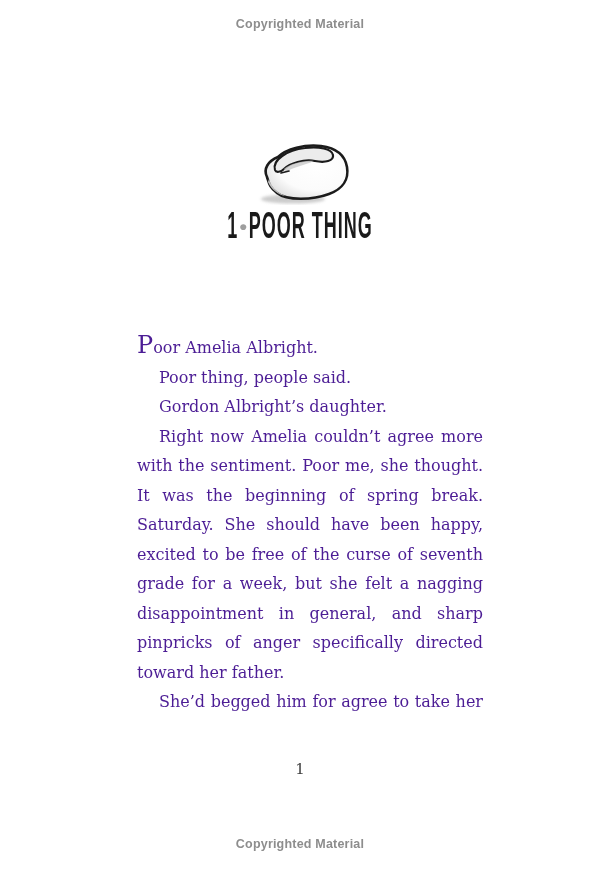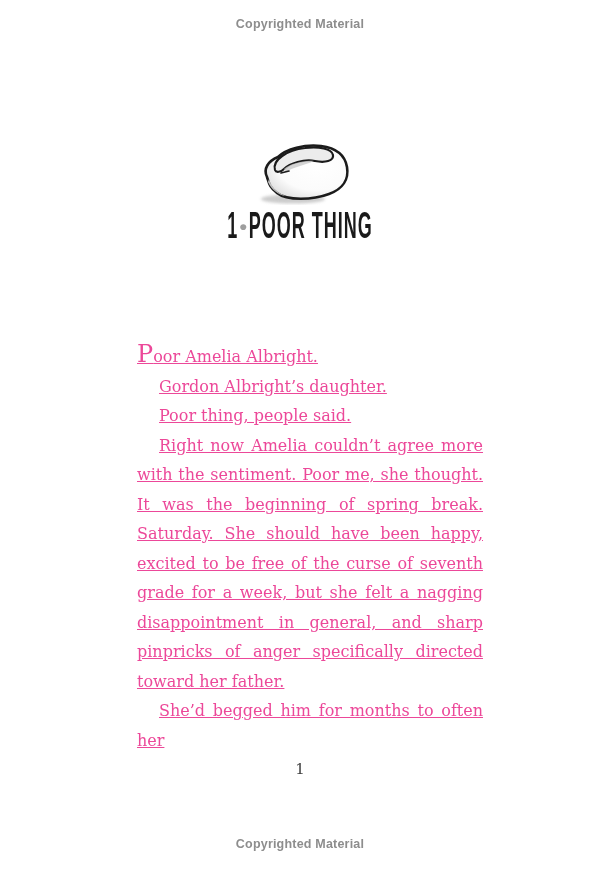--- a/index.html
+++ b/index.html
@@ -60,29 +60,28 @@
     transform: scaleX(2.05);
     font-size: 21px;
     color: #9e9e9e;
     margin: 0 7px;
     vertical-align: 4px;
     letter-spacing: 0;
   }
 
   .body-text {
     position: absolute;
-    top: 342px;
+    top: 333px;
     left: 137px;
     width: 346px;
     font-family: "DejaVu Serif", serif;
     font-size: 16px;
     line-height: 29.5px;
-    color: #ec4899;
+    color: #4c1d95;
     text-align: justify;
-    text-decoration: underline;
   }
   .body-text p { margin: 0; }
   .body-text p.indent { text-indent: 22px; }
   .body-text p.cont { text-align-last: justify; }
   .dropcap {
     font-size: 24px;
     line-height: 1;
   }
 
   .page-number {
@@ -138,23 +137,23 @@
       <path d="M 16,40 C 18,48 24,54 33,57 C 25,56 18,50 15,43 Z" fill="#d6d6d6" opacity="0.9"></path>
 
       <path d="M 28,34 l 8,-2" fill="none" stroke="#1b1b1b" stroke-width="1.7" stroke-linecap="round"></path>
     </svg>
   </div>
 
   <h1 class="chapter-title"><span>1</span><span class="bullet">•</span><span>POOR THING</span></h1>
 
   <div class="body-text">
     <p class="first"><span class="dropcap">P</span><span>oor Amelia Albright.</span></p>
+    <p class="indent">Poor thing, people said.</p>
     <p class="indent">Gordon Albright’s daughter.</p>
-    <p class="indent">Poor thing, people said.</p>
     <p class="indent">Right now Amelia couldn’t agree more with the sentiment. Poor me, she thought. It was the beginning of spring break. Saturday. She should have been happy, excited to be free of the curse of seventh grade for a week, but she felt a nagging disappointment in general, and sharp pinpricks of anger specifically directed toward her father.</p>
-    <p class="indent cont">She’d begged him for months to often her</p>
+    <p class="indent cont">She’d begged him for agree to take her</p>
   </div>
 
   <div class="page-number">1</div>
 
   <div class="copyright bottom">Copyrighted Material</div>
 
 </div>
 
 </body></html>

